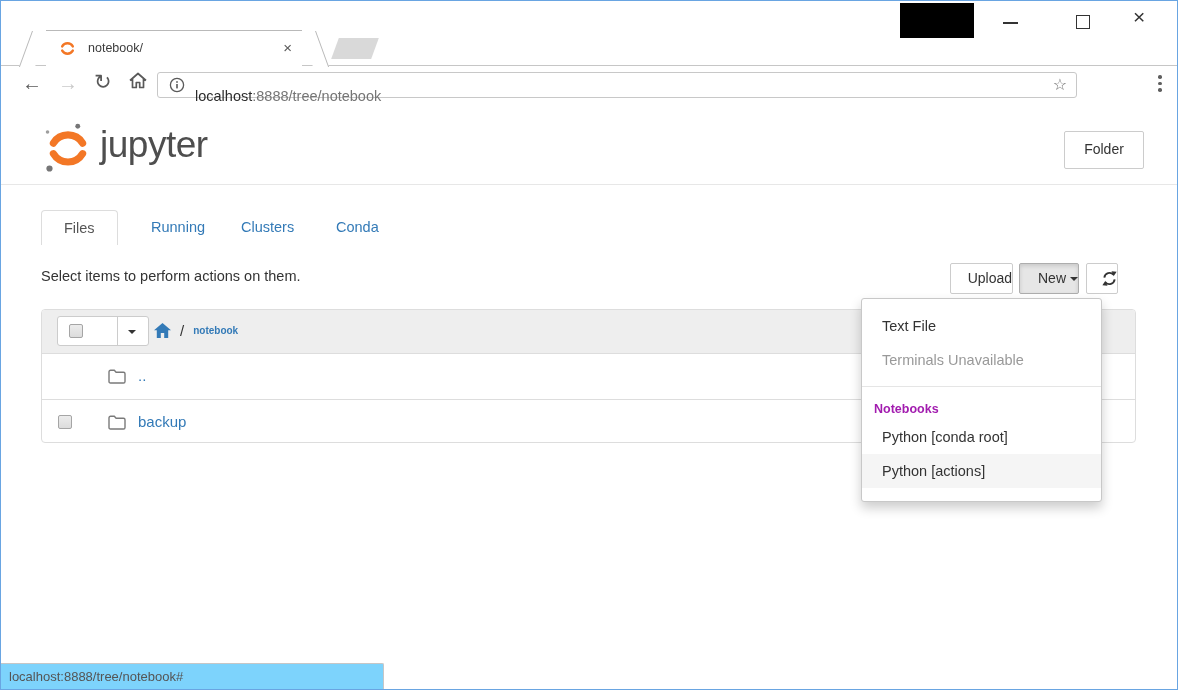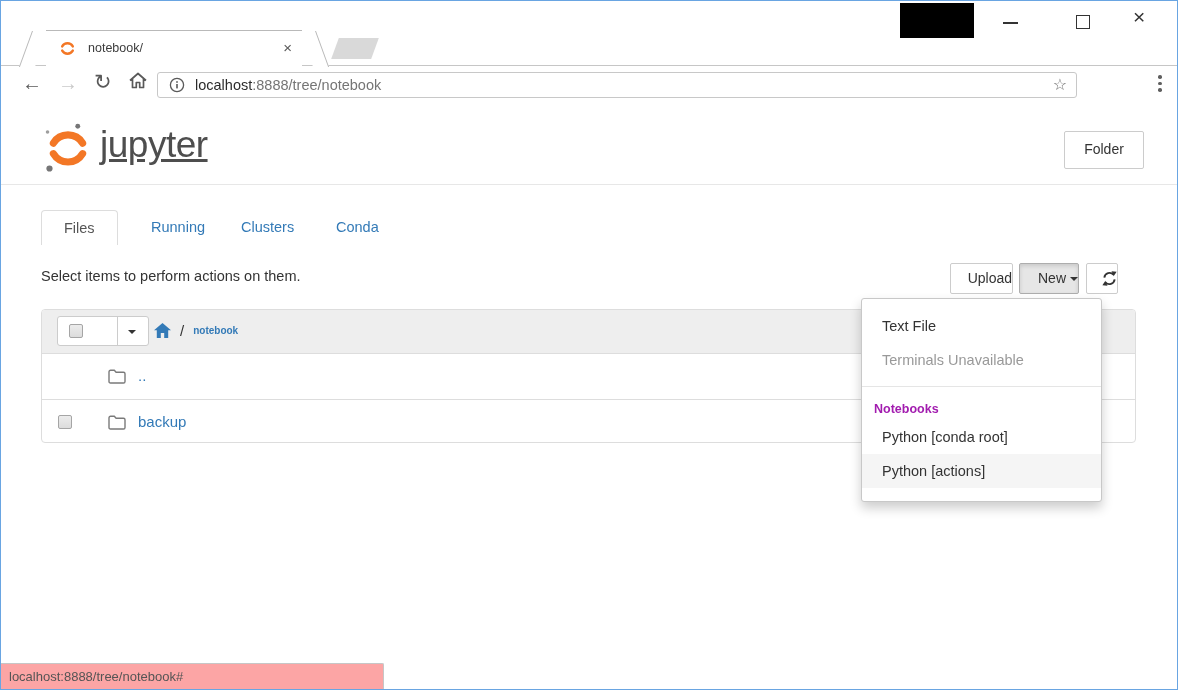--- a/index.html
+++ b/index.html
@@ -29,30 +29,30 @@
   
   .toolbar{position:absolute;left:0;top:65px;right:0;height:35px;background:#fff;}
   .nav-ico{position:absolute;font-size:20px;color:#595959;line-height:22px;}
   .ico-back{left:21px;top:71px;}
   .ico-fwd{left:57px;top:71px;color:#c9c9c9;}
   .ico-reload{left:93px;top:70px;font-size:21px;}
   .ico-home{left:127px;top:70px;font-size:21px;}
   .omnibox{position:absolute;left:156px;top:71px;width:918px;height:24px;background:#fff;
     border:1px solid #c8c8c8;border-radius:3px;z-index:2;}
   .omni-info{position:absolute;left:11px;top:4px;width:16px;height:16px;}
-  .omni-text{position:absolute;left:37px;top:4px;font-size:14.5px;white-space:nowrap;}
+  .omni-text{position:absolute;left:37px;top:15px;font-size:14.5px;white-space:nowrap;}
   .omni-host{color:#2b2b2b;}
   .omni-path{color:#757575;}
   .omni-star{position:absolute;right:9px;top:2px;font-size:16px;color:#6e6e6e;line-height:20px;}
   .menu-dots{position:absolute;left:1157px;top:74px;width:4px;z-index:2;}
   .menu-dots i{display:block;width:3.5px;height:3.5px;border-radius:50%;background:#5f5f5f;margin:0 0 3px;}
 
   
   .jlogo{position:absolute;left:40px;top:121px;width:54px;height:52px;}
-  .jname{position:absolute;left:99px;top:123px;font-size:37px;font-weight:300;color:#4e4e4e;letter-spacing:-0.5px;text-decoration:underline;}
+  .jname{position:absolute;left:99px;top:123px;font-size:37px;font-weight:300;color:#4e4e4e;letter-spacing:-0.5px;}
   .logout{position:absolute;left:1063px;top:130px;width:78px;height:36px;background:#fff;
     border:1px solid #ccc;border-radius:2px;font-size:14px;color:#333;text-align:center;line-height:34px;cursor:pointer;}
   .header-line{position:absolute;left:0;top:183px;right:0;height:1px;background:#e7e7e7;}
 
   
   .files-tab{position:absolute;left:40px;top:209px;height:34px;padding:0 22px;line-height:34px;
     background:#fff;border:1px solid #ddd;border-bottom:none;border-radius:4px 4px 0 0;
     font-size:14.5px;color:#555;z-index:2;}
   .navlink{position:absolute;top:218px;font-size:14.5px;color:#337ab7;cursor:pointer;}
   .nav-running{left:150px;} .nav-clusters{left:240px;} .nav-conda{left:335px;}
@@ -93,21 +93,21 @@
   .dropdown{position:absolute;left:860px;top:297px;width:241px;box-sizing:border-box;
     padding:10px 0 13px;background:#fff;border:1px solid #c8c8c8;border-radius:3px;
     box-shadow:0 6px 12px rgba(0,0,0,.2);z-index:20;}
   .dd-item{padding:7px 20px;font-size:14.5px;color:#333;line-height:20px;cursor:pointer;}
   .dd-item.disabled{color:#999;cursor:default;}
   .dd-item.active{background:#f5f5f5;}
   .dd-divider{height:1px;background:#e5e5e5;margin:9px 0;}
   .dd-header{padding:6px 12px 4px;font-size:12.5px;color:#a21caf;font-weight:bold;}
 
   
-  .status{position:absolute;left:0;bottom:0;width:383px;height:26px;background:#fca5a5;
+  .status{position:absolute;left:0;bottom:0;width:383px;height:26px;background:#7dd3fc;
     border:1px solid #c6c6c6;border-left:none;border-bottom:none;border-top-right-radius:2px;
     box-sizing:border-box;font-size:13px;color:#555;line-height:25px;padding-left:8px;z-index:40;}
 </style>
 </head>
 <body>
 
 <div class="window">
 
   <div class="titlebar"></div>
   <div class="strip-line"></div>

